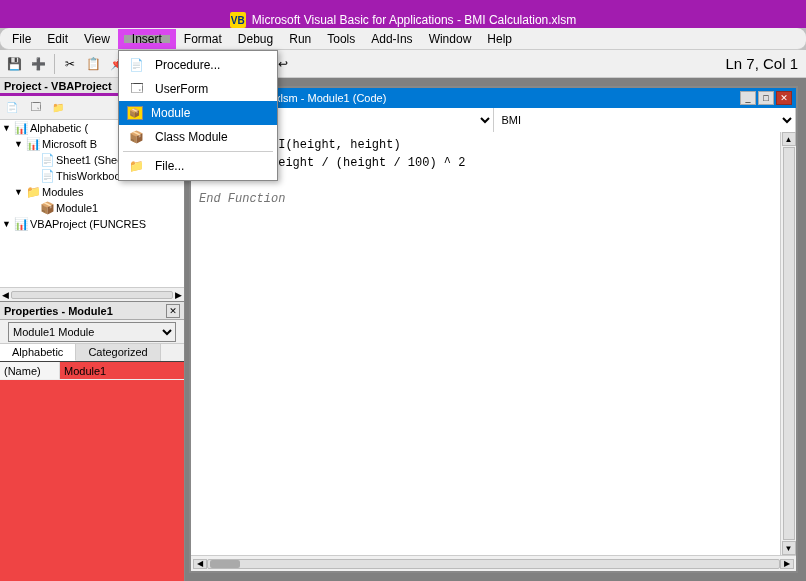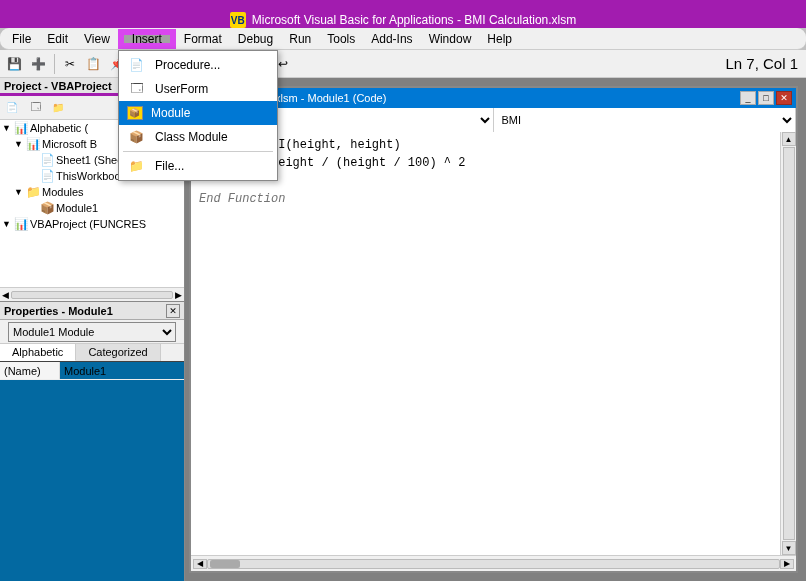--- a/index.html
+++ b/index.html
@@ -286,21 +286,21 @@
       cursor: pointer;
       border-right: 1px solid #ccc;
       background: #e0e0e0;
     }
     .prop-tab.active {
       background: white;
       border-bottom: 1px solid white;
     }
     .properties-table {
       flex: 1;
-      background: #0369a1;
+      background: #ef4444;
       overflow: auto;
     }
     .prop-row {
       display: flex;
       height: 18px;
       border-bottom: 1px solid #eee;
     }
     .prop-name {
       width: 60px;
       padding: 1px 4px;

